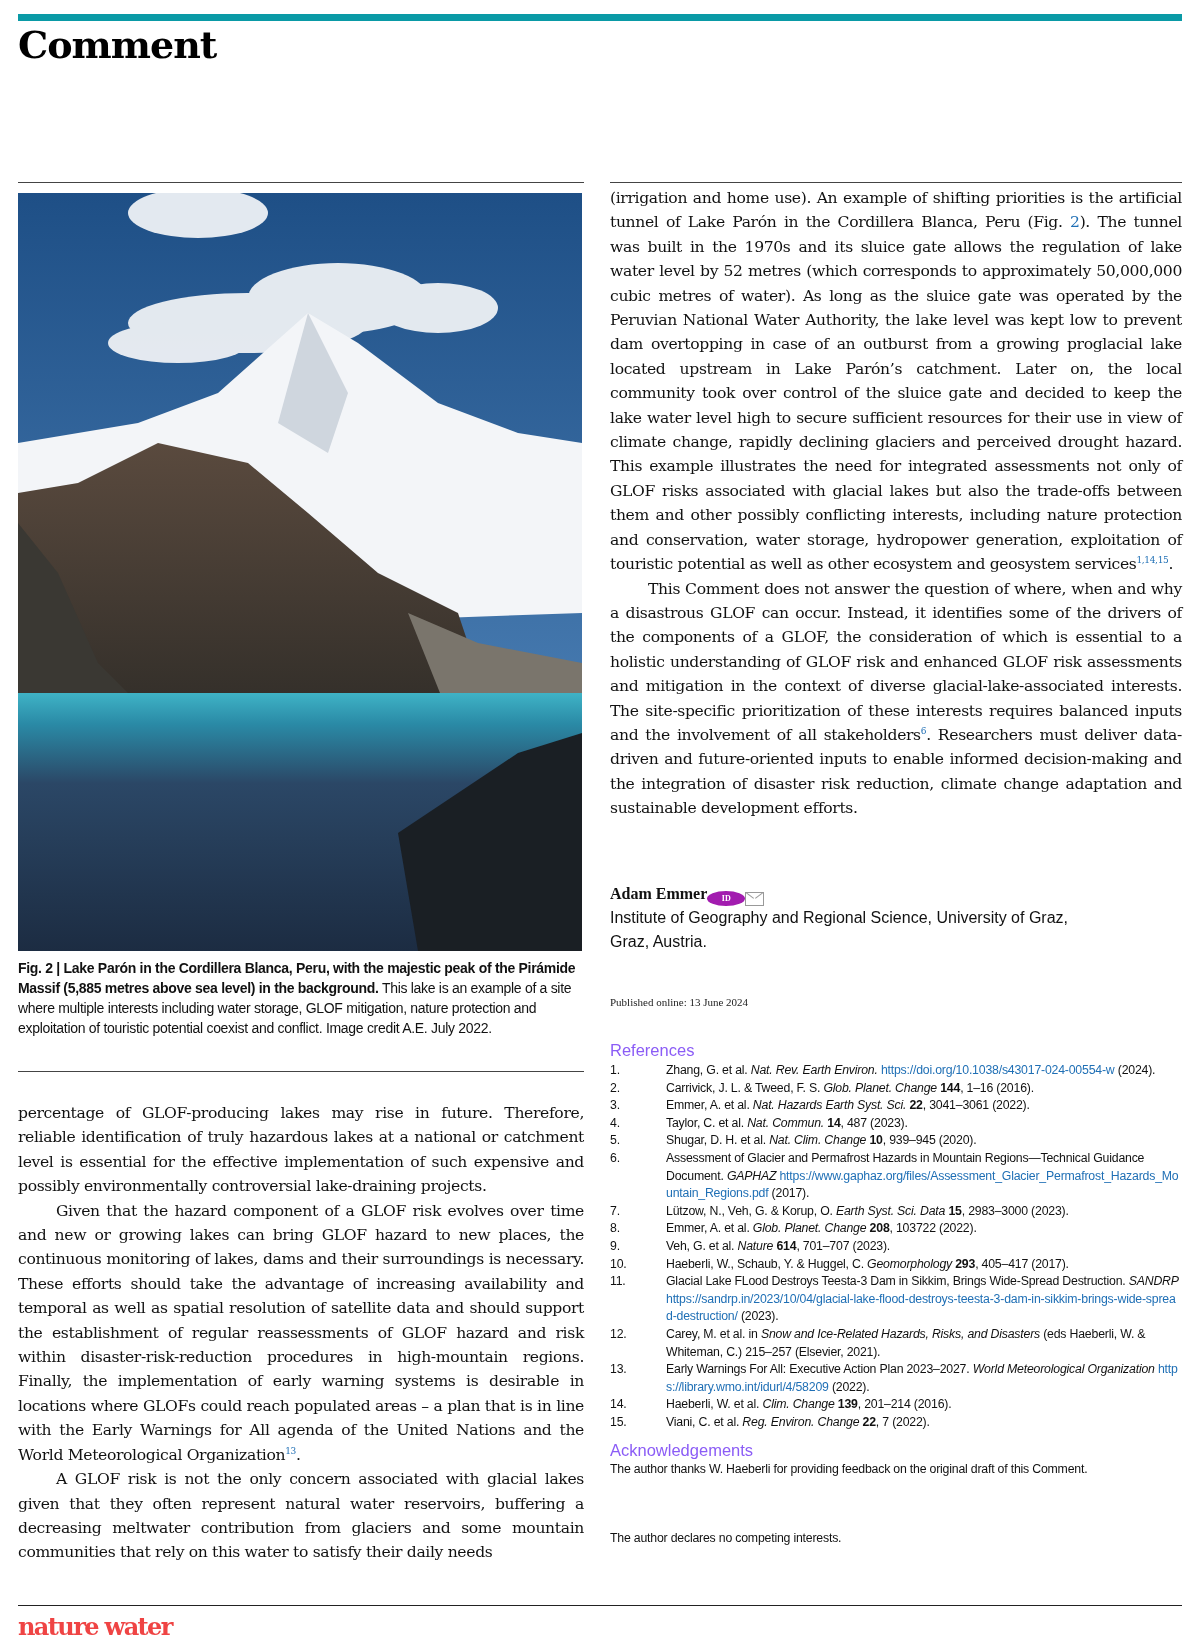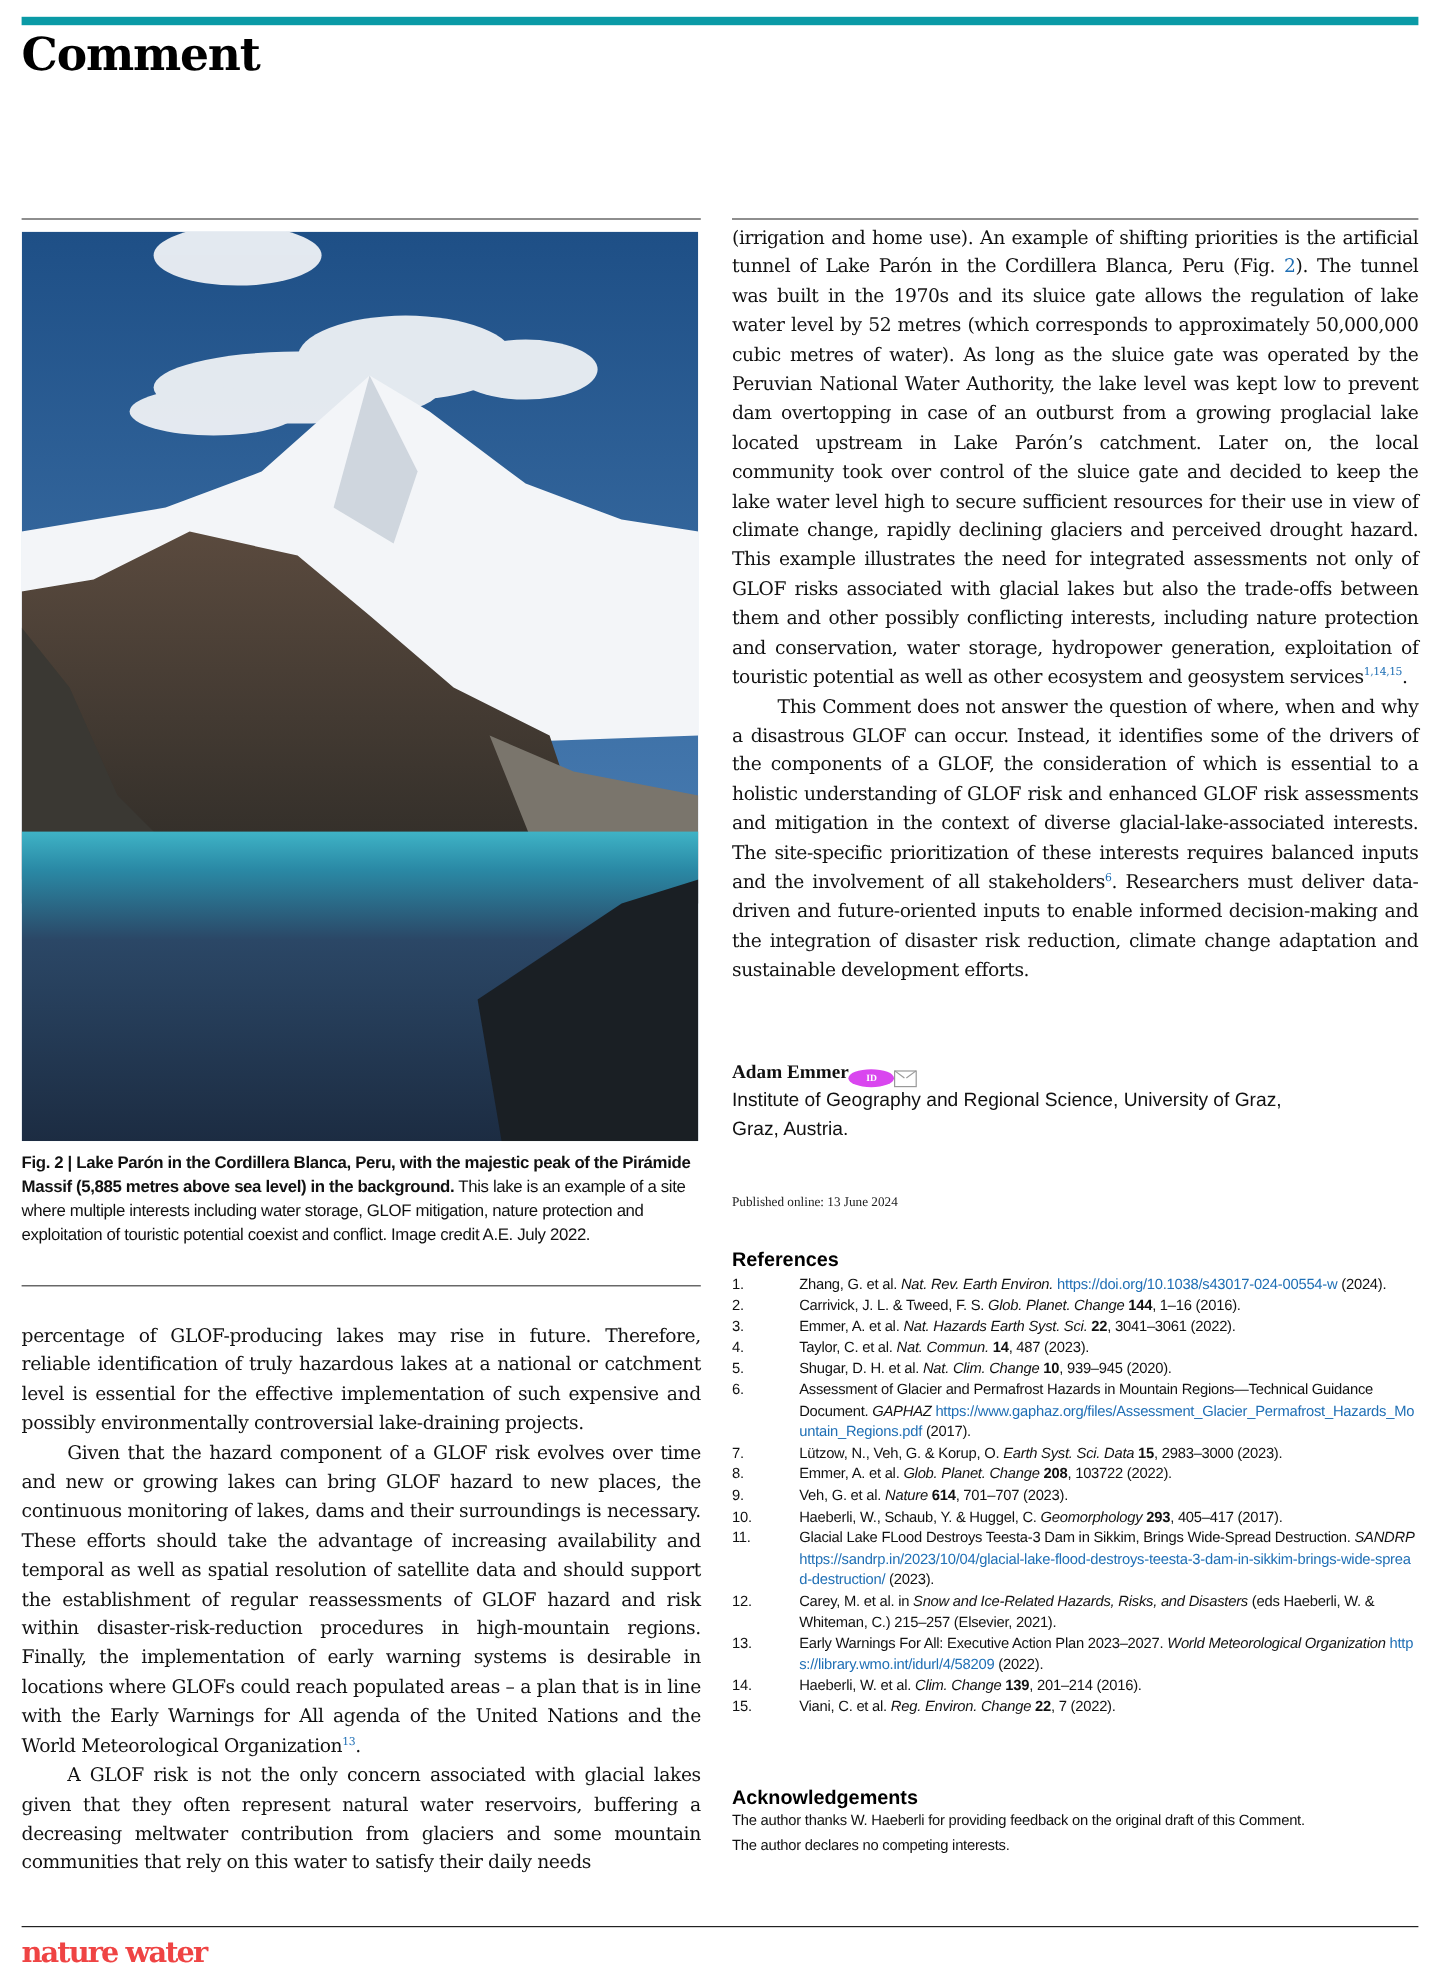--- a/index.html
+++ b/index.html
@@ -11,35 +11,35 @@
   .photo svg { width: 100%; height: 100%; display: block; }
   .caption { position: absolute; left: 18px; top: 958px; width: 570px; font-family: "Liberation Sans", "DejaVu Sans", sans-serif; font-size: 14px; line-height: 20px; letter-spacing: -0.3px; color: #111; }
   .caption b { font-weight: bold; }
   .col { position: absolute; font-family: "DejaVu Serif", serif; font-size: 15.6px; line-height: 24.4px; text-align: justify; color: #111; letter-spacing: -0.35px; }
   .col p { margin: 0; }
   .col p.indent { text-indent: 38px; }
   .ref-link { color: #1f6fb5; }
   sup { font-size: 9px; color: #1f6fb5; line-height: 0; }
   .author-block { position: absolute; left: 610px; top: 882px; width: 570px; font-family: "Liberation Sans", "DejaVu Sans", sans-serif; font-size: 16px; line-height: 24px; color: #111; }
   .author-name { font-weight: bold; display: inline-flex; align-items: flex-end; gap: 0; font-family: Liberation Serif, serif; }
-  .orcid { display: inline-block; width: 38px; height: 15px; border-radius: 50%; background: #d946ef; color: #fff; font-size: 8px; line-height: 15px; text-align: center; font-weight: bold; }
+  .orcid { display: inline-block; width: 38px; height: 15px; border-radius: 50%; background: #a21caf; color: #fff; font-size: 8px; line-height: 15px; text-align: center; font-weight: bold; }
   .mail { display: inline-block; width: 17px; height: 12px; border: 1px solid #999; position: relative; vertical-align: -1px; }
   .mail::before, .mail::after { content: ""; position: absolute; top: -1px; width: 10px; height: 1px; background: #999; }
   .mail::before { left: 0; transform-origin: left top; transform: rotate(37deg); }
   .mail::after { right: 0; transform-origin: right top; transform: rotate(-37deg); }
   .email-link { color: #1f6fb5; }
   .published { position: absolute; left: 610px; top: 996px; font-family: "Liberation Serif", serif; font-size: 11px; color: #222; }
   .refs { position: absolute; left: 610px; top: 1040px; width: 570px; font-family: "Liberation Sans", "DejaVu Sans", sans-serif; }
-  .refs h3, .ack h3, .ci h3 { margin: 0; font-size: 16.5px; font-weight: bold; line-height: 20px; color: #000000; }
+  .refs h3, .ack h3, .ci h3 { margin: 0; font-size: 16.5px; font-weight: normal; line-height: 20px; color: #8b5cf6; }
   .refs ol { list-style: none; margin: 2px 0 0 0; padding: 0; font-size: 12.3px; line-height: 17.6px; color: #111; letter-spacing: -0.2px; }
   .refs li { display: flex; }
   .refs .num { width: 24px; flex: 0 0 24px; }
   .refs .txt { flex: 1; margin-left: 32px; }
   .refs a { color: #1f6fb5; text-decoration: none; }
-  .ack { position: absolute; left: 610px; top: 1488px; width: 570px; font-family: "Liberation Sans", "DejaVu Sans", sans-serif; }
+  .ack { position: absolute; left: 610px; top: 1440px; width: 570px; font-family: "Liberation Sans", "DejaVu Sans", sans-serif; }
   .ci { position: absolute; left: 610px; top: 1529px; width: 570px; font-family: "Liberation Sans", "DejaVu Sans", sans-serif; }
   .ack p, .ci p { margin: 1px 0 0 0; font-size: 12.3px; line-height: 16px; color: #111; letter-spacing: -0.2px; }
   .footer-rule { position: absolute; left: 18px; top: 1605px; width: 1164px; height: 1px; background: #222; }
   .journal { position: absolute; left: 18px; top: 1612px; font-family: "DejaVu Serif", serif; font-weight: bold; font-size: 24px; letter-spacing: -1.6px; color: #ef4444; }
 </style>
 </head>
 <body>
 
 <div class="topbar"></div>
 <div class="section-title">Comment</div>

